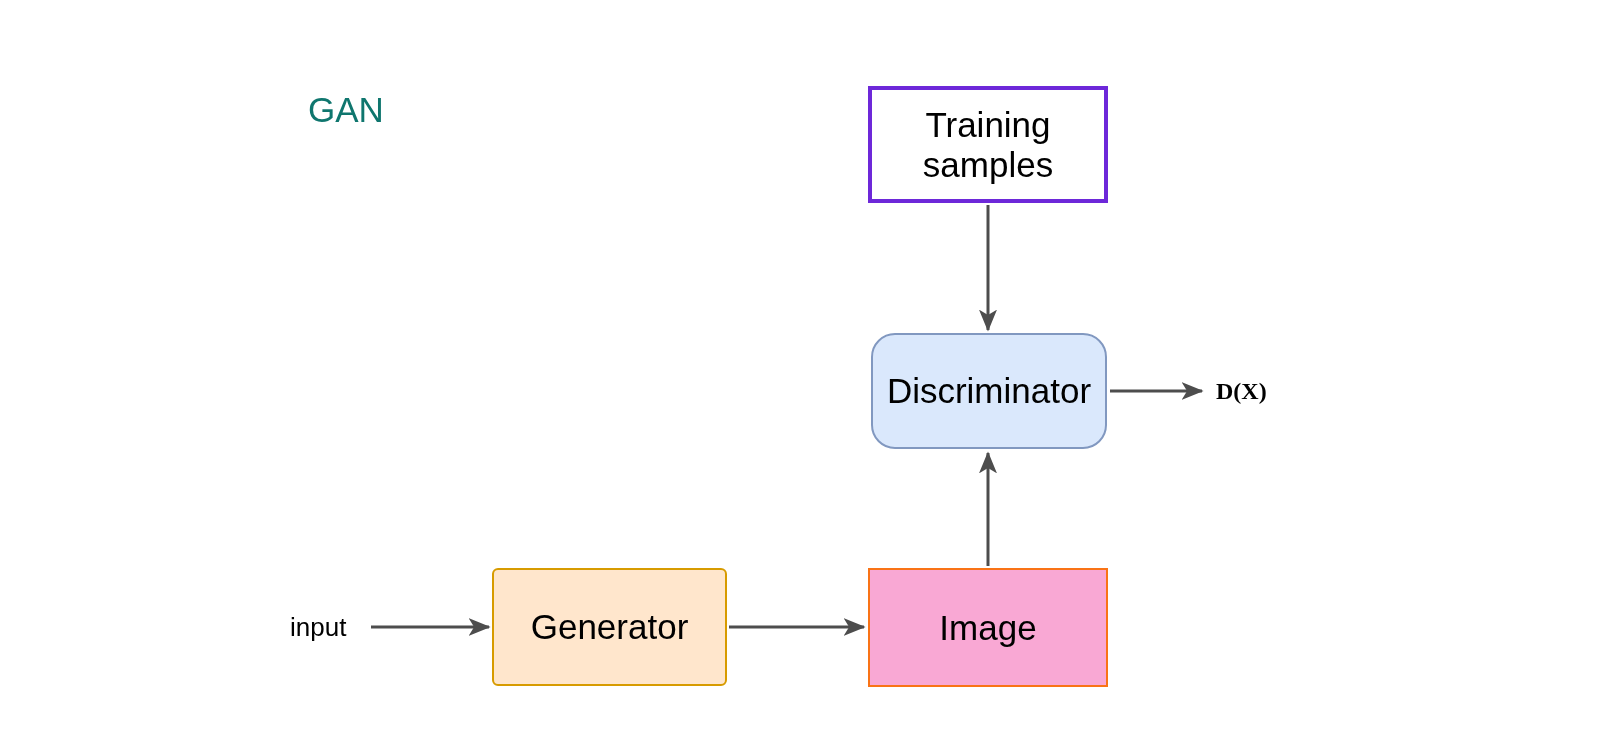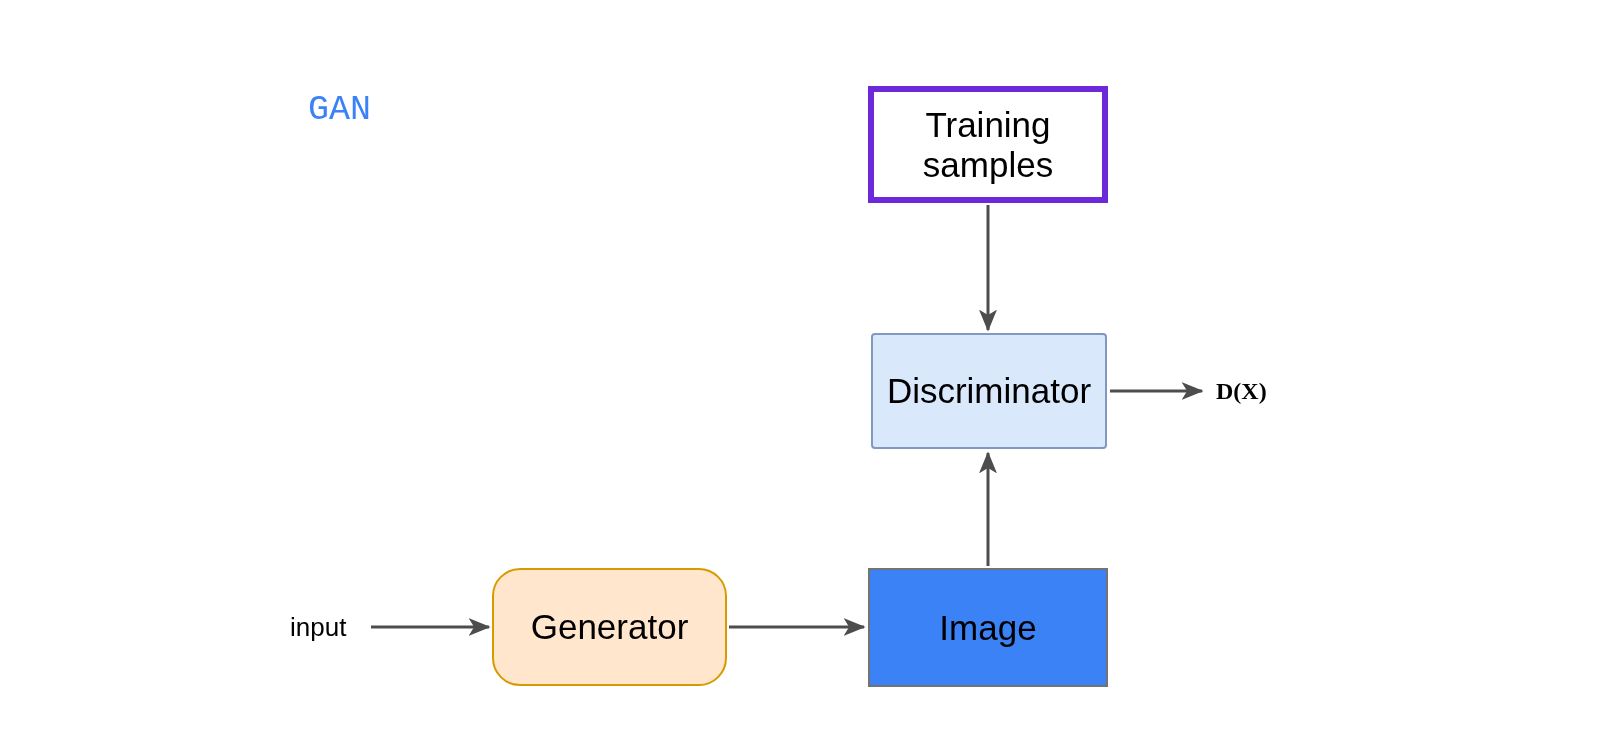--- a/index.html
+++ b/index.html
@@ -23,70 +23,69 @@
     width: 1600px;
     height: 734px;
     pointer-events: none;
   }
   .diagram-title {
     position: absolute;
     left: 308px;
     top: 89px;
     font-size: 35px;
     line-height: 42px;
-    color: #3b82f6;
-    font-family: Liberation Mono, monospace;
+    color: #0f766e;
   }
   .node {
     position: absolute;
     display: flex;
     align-items: center;
     justify-content: center;
     text-align: center;
     font-size: 35px;
     line-height: 40px;
     box-sizing: border-box;
   }
   .node span {
     white-space: pre-line;
   }
   .node-training {
     left: 868px;
     top: 86px;
     width: 240px;
     height: 117px;
     background: #ffffff;
-    border: 6px solid #6d28d9;
+    border: 4px solid #6d28d9;
     text-align: center;
   }
   .node-discriminator {
     left: 871px;
     top: 333px;
     width: 236px;
     height: 116px;
     background: #dae8fc;
     border: 2px solid #8198c0;
-    border-radius: 4px;
+    border-radius: 24px;
   }
   .node-image {
     left: 868px;
     top: 568px;
     width: 240px;
     height: 119px;
-    background: #3b82f6;
-    border: 2px solid #737373;
+    background: #f9a8d4;
+    border: 2px solid #f97316;
   }
   .node-generator {
     left: 492px;
     top: 568px;
     width: 235px;
     height: 118px;
     background: #ffe6cc;
     border: 2px solid #d79b00;
-    border-radius: 28px;
+    border-radius: 6px;
   }
   .label-input {
     position: absolute;
     left: 290px;
     top: 606px;
     font-size: 26px;
     line-height: 42px;
   }
   .label-output {
     position: absolute;

